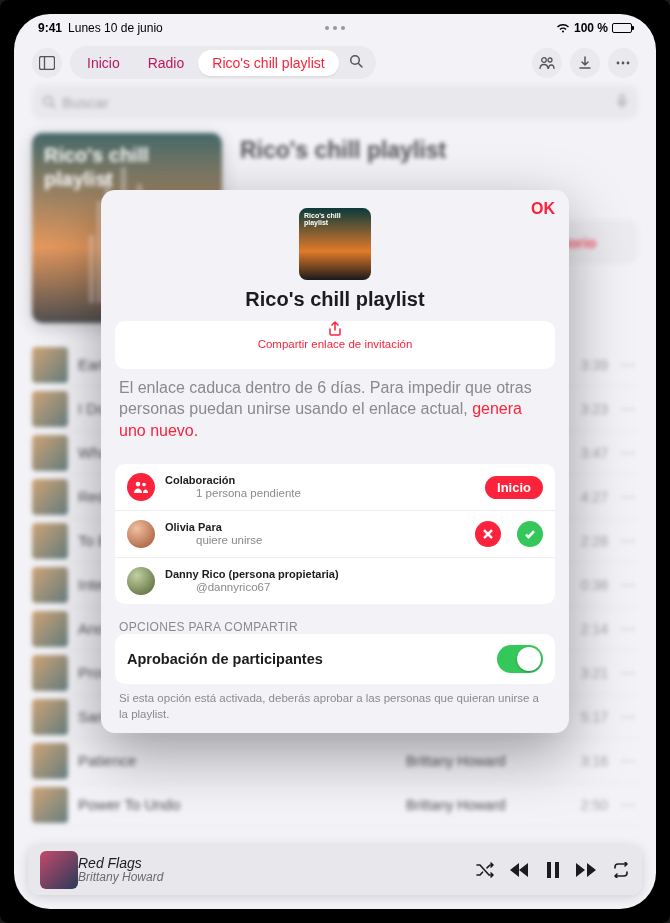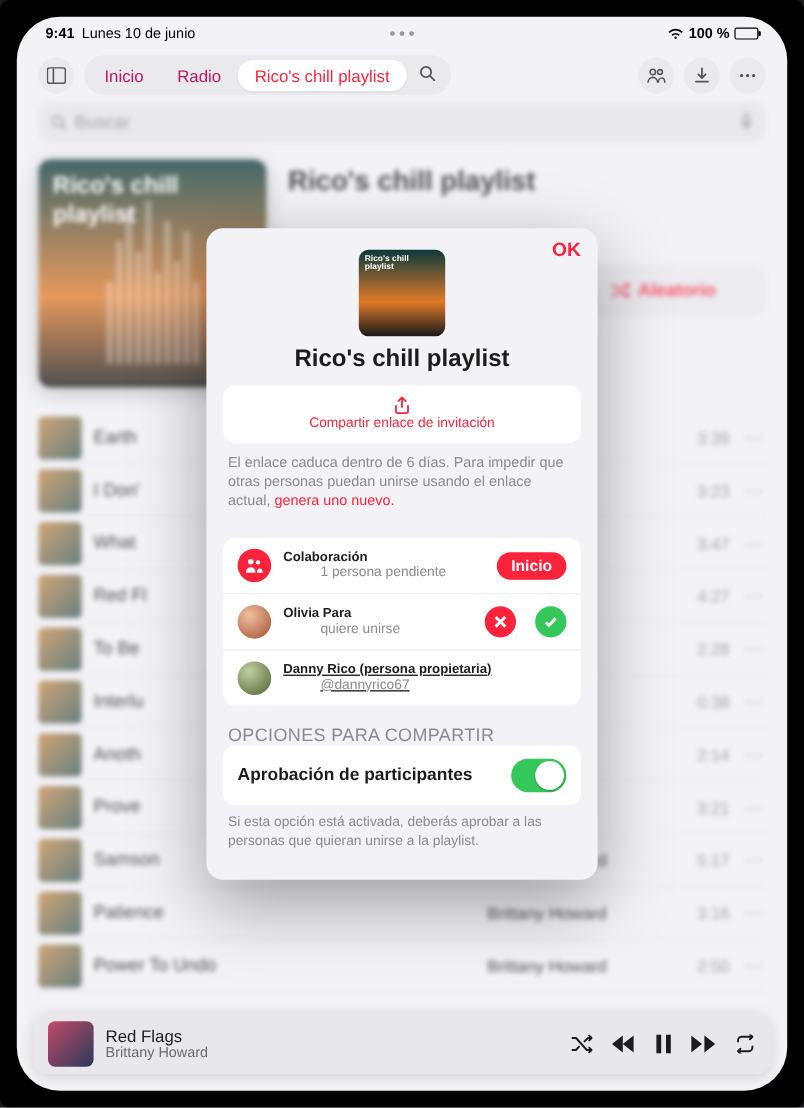--- a/index.html
+++ b/index.html
@@ -127,79 +127,80 @@
     .track .art { width:36px; height:36px; border-radius:4px; background:linear-gradient(135deg,#c48a4a,#3a5a5a); flex-shrink:0;}
     .track .name { flex:1; overflow:hidden; white-space:nowrap; text-overflow:ellipsis;}
     .track .artist { width:150px; color:#1c1c1e; font-size:14px; overflow:hidden; white-space:nowrap; text-overflow:ellipsis;}
     .track .dur { width:42px; text-align:right; font-size:14px; color:#8a8a8e;}
     .track .more { width:20px; text-align:center; color:#8a8a8e;}
 
     
     .now-playing {
       position:absolute; left:14px; right:14px; bottom:14px;
       height:50px; background:rgba(230,230,234,.92); backdrop-filter:blur(8px);
-      border-radius:12px; display:flex; align-items:center; padding:0 12px; gap:10px;
+      border-radius:12px; display:flex; align-items:center; padding:0 12px; 
       box-shadow: 0 2px 12px rgba(0,0,0,.15);
+      font-style: italic;
     }
     .now-playing .art { width:38px; height:38px; border-radius:6px; background:linear-gradient(135deg,#c44a6a,#2a3a5a);}
     .np-text { flex:1; line-height:1.1; }
     .np-text .t { font-size:14px; font-weight:500; color:#1c1c1e;}
     .np-text .a { font-size:12px; color:#6a6a6e;}
     .np-controls { display:flex; gap:16px; align-items:center; color:#1c1c1e;}
     .np-controls svg { display:block; }
 
     
     .dialog {
       position:absolute;
       left:50%; top:50%; transform:translate(-50%, -50%);
-      width: 326px;
+      width: 468px;
       background: #f2f2f7;
       border-radius: 14px;
       box-shadow: 0 20px 60px rgba(0,0,0,.35);
-      padding: 12px 14px 24px;
+      padding: 12px 14px 11px;
       z-index: 50;
     }
     .dialog .ok {
       position:absolute; right:14px; top:10px;
       color:#fa233b; font-size:16px; font-weight:600;
     }
     .dialog .mini-cover {
       width:72px; height:72px; border-radius:8px; margin:6px auto 8px;
       background: linear-gradient(180deg,#0a3a3a 0%, #e07a2a 60%, #1a1a1a 100%);
       position:relative; color:#fff; overflow:hidden;
     }
     .dialog .mini-cover .t { font-size:7px; font-weight:700; padding:4px 5px; line-height:1.1; }
     .dialog h2 { text-align:center; font-size:20px; font-weight:700; color:#1c1c1e; margin:4px 0 10px; }
     .share-row { display:flex; gap:10px; }
     .share-btn {
       flex:1; background:#fff; border-radius:10px; height:48px;
-      display:flex; flex-direction:column; align-items:center; justify-content:center; gap:1px;
+      display:flex; flex-direction:column; align-items:center; gap:1px;
       color:#fa233b; font-size:11.5px; font-weight:500;
     }
     .share-btn svg { width:16px; height:16px; }
-    .dialog .caption { font-size:12px; color:#8a8a8e; line-height:1.35; margin:8px 4px 23px; }
+    .dialog .caption { font-size:16px; color:#8a8a8e; line-height:1.35; margin:8px 4px 23px; }
     .dialog .caption a { color:#fa233b; text-decoration:none; }
 
     .list { background:#fff; border-radius:10px; overflow:hidden; }
     .list-row { display:flex; align-items:center; padding:9px 12px; gap:10px; border-bottom:1px solid #eee; }
-    .list-row:last-child { border-bottom:none;text-decoration:underline; }
+    .list-row:last-child { border-bottom:none; }
     .avatar { width:28px; height:28px; border-radius:50%; flex-shrink:0; display:flex; align-items:center; justify-content:center; }
     .avatar.red { background:#fa233b; color:#fff; }
     .avatar.olivia { background:radial-gradient(circle at 35% 30%, #f0c0a0, #a05030); }
     .avatar.danny { background:radial-gradient(circle at 35% 30%, #c0d0a0, #506030); }
     .row-t { flex:1; line-height:1.2; }
     .row-t .p { font-size:11px; font-weight:600; color:#1c1c1e; }
     .row-t .s { font-size:11.5px; color:#8a8a8e;margin-left:31px; }
     .pill { background:#fa233b; color:#fff; border-radius:13px; padding:4px 12px; font-size:13px; font-weight:600;}
     .circ { width:26px; height:26px; border-radius:50%; display:flex; align-items:center; justify-content:center; }
     .circ.red { background:#fa233b; }
     .circ.green { background:#34c759; }
     .circ svg { stroke:#fff; stroke-width:2.5; fill:none; }
 
-    .section-label { font-size:15px; letter-spacing:.3px; color:#8a8a8e; margin:16px 4px 0; text-transform:uppercase; }
+    .section-label { font-size:12px; letter-spacing:.3px; color:#8a8a8e; margin:16px 4px 0; text-transform:uppercase; }
     .switch-row { background:#fff; border-radius:10px; padding:11px 12px; display:flex; align-items:center; justify-content:space-between; }
     .switch-row .lbl { font-size:14.5px; font-weight:600; color:#1c1c1e; }
     .switch { width:46px; height:28px; border-radius:14px; background:#34c759; position:relative; }
     .switch::after { content:''; position:absolute; right:2px; top:2px; width:24px; height:24px; background:#fff; border-radius:50%; box-shadow:0 1px 2px rgba(0,0,0,.3); }
     .footnote { font-size:11.5px; color:#8a8a8e; line-height:1.35; margin:7px 4px 0; }
   </style>
 </head>
 <body>
 
 <div class="device">

